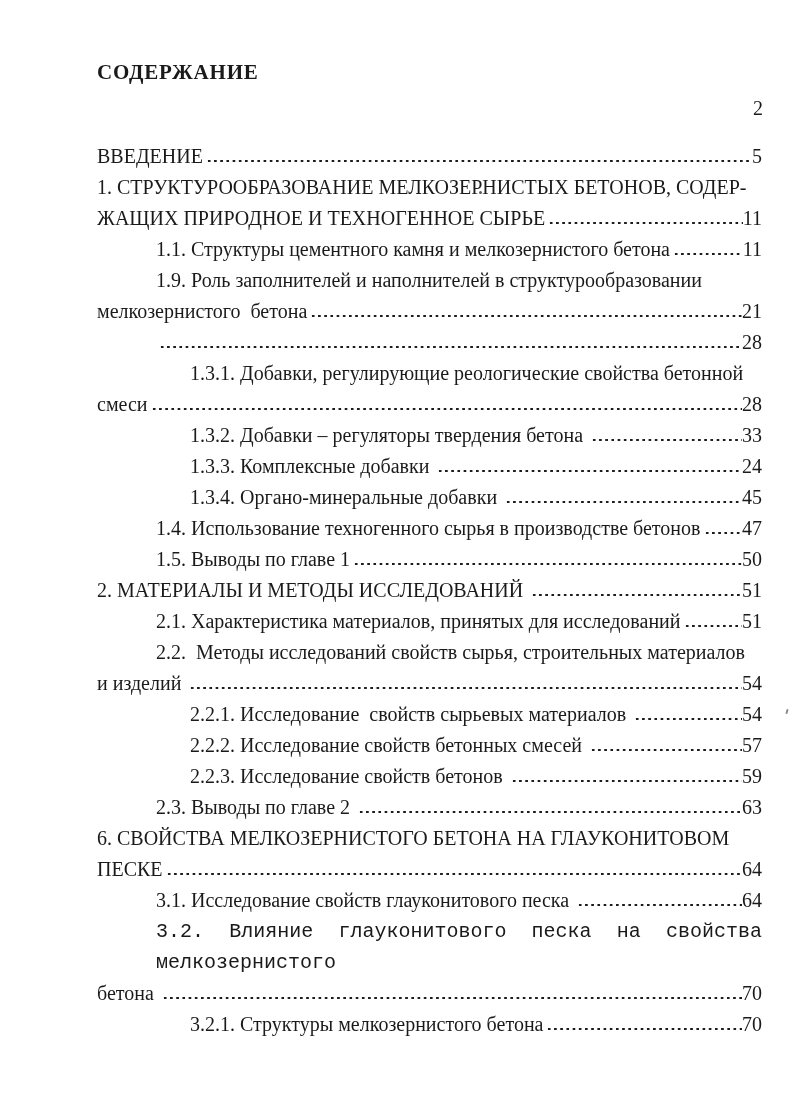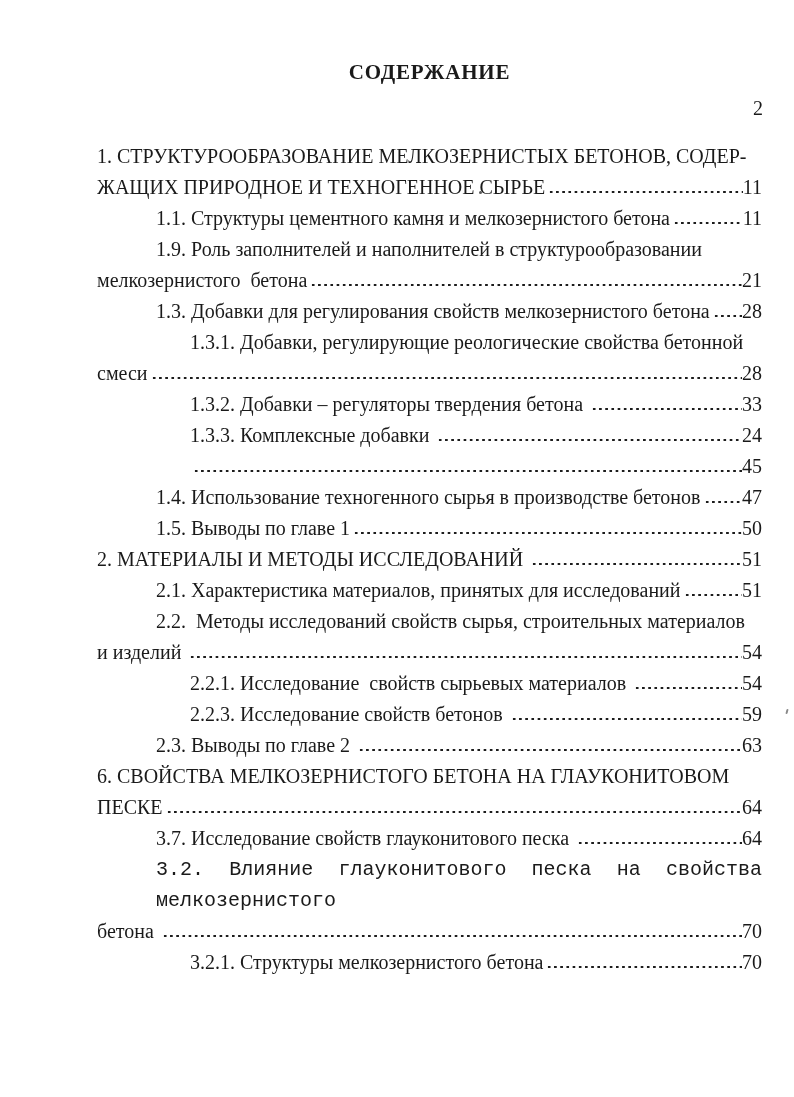--- a/index.html
+++ b/index.html
@@ -18,21 +18,20 @@
     padding-right: 32px;
   }
   .corner-page-number {
     position: absolute;
     top: 40px; right: 31px;
     font-size: 20px;
     line-height: 22px;
   }
   .doc-title {
     margin-top: 57px;
-    text-align: center;
     font-weight: bold;
     font-size: 21px;
     line-height: 31px;
     letter-spacing: 0.8px;
   }
   .toc {
     margin-top: 53px;
   }
   .row {
     display: flex;
@@ -83,20 +82,25 @@
 <body>
 
 <div class="page">
 
   <div class="corner-page-number">2</div>
 
   <h1 class="doc-title">СОДЕРЖАНИЕ</h1>
 
   <div class="toc" id="toc">
       <div class="row lvl0">
+    <span class="txt">ВВЕДЕНИЕ</span>
+    <span class="leader"></span>
+    <span class="pg">5</span>
+  </div>
+      <div class="row lvl0">
     <span class="txt">1. СТРУКТУРООБРАЗОВАНИЕ МЕЛКОЗЕРНИСТЫХ БЕТОНОВ, СОДЕР-</span>
 
   </div>
       <div class="row lvl0">
     <span class="txt">ЖАЩИХ ПРИРОДНОЕ И ТЕХНОГЕННОЕ СЫРЬЕ</span>
     <span class="leader"></span>
     <span class="pg">11</span>
   </div>
       <div class="row lvl1">
     <span class="txt">1.1. Структуры цементного камня и мелкозернистого бетона</span>
@@ -106,21 +110,20 @@
       <div class="row lvl1">
     <span class="txt">1.9. Роль заполнителей и наполнителей в структурообразовании</span>
 
   </div>
       <div class="row lvl0">
     <span class="txt">мелкозернистого &nbsp;бетона</span>
     <span class="leader"></span>
     <span class="pg">21</span>
   </div>
       <div class="row lvl1">
-    <span class="txt">1.3. Добавки для регулирования свойств мелкозернистого бетона</span>
     <span class="leader"></span>
     <span class="pg">28</span>
   </div>
       <div class="row lvl2">
     <span class="txt">1.3.1. Добавки, регулирующие реологические свойства бетонной</span>
 
   </div>
       <div class="row lvl0">
     <span class="txt">смеси</span>
     <span class="leader"></span>
@@ -130,20 +133,21 @@
     <span class="txt">1.3.2. Добавки – регуляторы твердения бетона </span>
     <span class="leader"></span>
     <span class="pg">33</span>
   </div>
       <div class="row lvl2">
     <span class="txt">1.3.3. Комплексные добавки </span>
     <span class="leader"></span>
     <span class="pg">24</span>
   </div>
       <div class="row lvl2">
+    <span class="txt">1.3.4. Органо-минеральные добавки </span>
     <span class="leader"></span>
     <span class="pg">45</span>
   </div>
       <div class="row lvl1">
     <span class="txt">1.4. Использование техногенного сырья в производстве бетонов</span>
     <span class="leader"></span>
     <span class="pg">47</span>
   </div>
       <div class="row lvl1">
     <span class="txt">1.5. Выводы по главе 1</span>
@@ -168,40 +172,45 @@
     <span class="txt">и изделий </span>
     <span class="leader"></span>
     <span class="pg">54</span>
   </div>
       <div class="row lvl2">
     <span class="txt">2.2.1. Исследование &nbsp;свойств сырьевых материалов </span>
     <span class="leader"></span>
     <span class="pg">54</span>
   </div>
       <div class="row lvl2">
+    <span class="txt">2.2.2. Исследование свойств бетонных смесей </span>
+    <span class="leader"></span>
+    <span class="pg">57</span>
+  </div>
+      <div class="row lvl2">
     <span class="txt">2.2.3. Исследование свойств бетонов </span>
     <span class="leader"></span>
     <span class="pg">59</span>
   </div>
       <div class="row lvl1">
     <span class="txt">2.3. Выводы по главе 2 </span>
     <span class="leader"></span>
     <span class="pg">63</span>
   </div>
       <div class="row lvl0">
     <span class="txt">6. СВОЙСТВА МЕЛКОЗЕРНИСТОГО БЕТОНА НА ГЛАУКОНИТОВОМ</span>
 
   </div>
       <div class="row lvl0">
     <span class="txt">ПЕСКЕ</span>
     <span class="leader"></span>
     <span class="pg">64</span>
   </div>
       <div class="row lvl1">
-    <span class="txt">3.7. Исследование свойств глауконитового песка </span>
+    <span class="txt">3.1. Исследование свойств глауконитового песка </span>
     <span class="leader"></span>
     <span class="pg">64</span>
   </div>
       <div class="row lvl1 justify">
     <span class="txt">3.2. Влияние глауконитового песка на свойства мелкозернистого</span>
 
   </div>
       <div class="row lvl0">
     <span class="txt">бетона </span>
     <span class="leader"></span>

